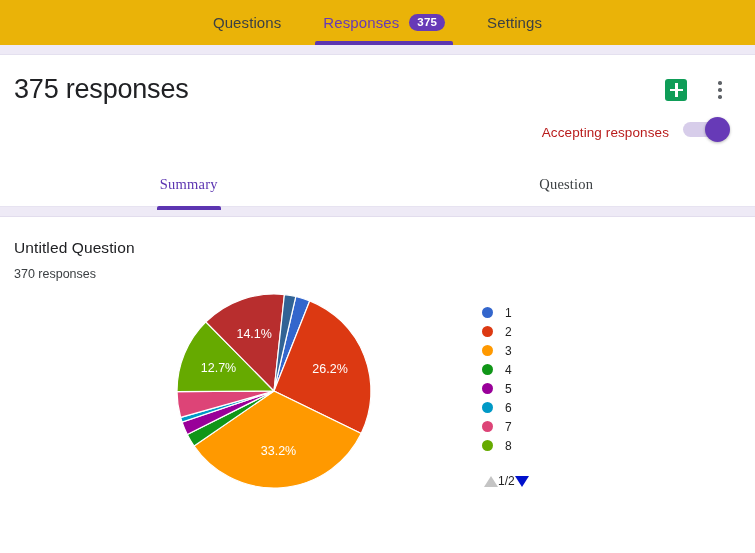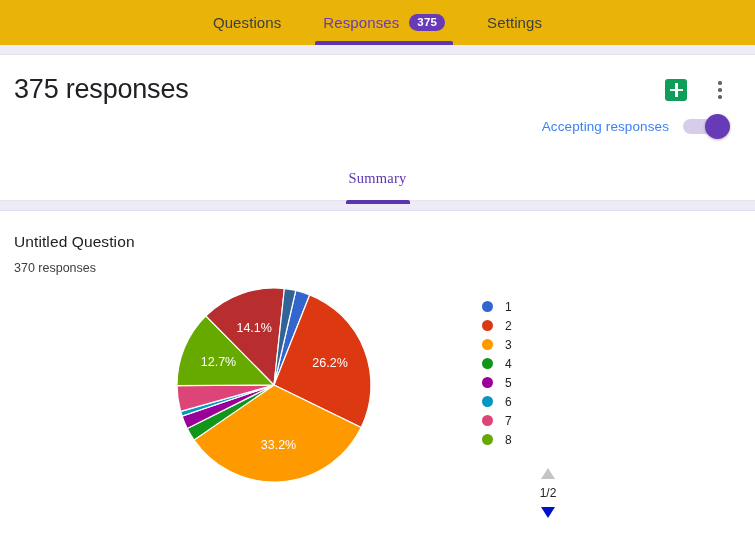--- a/index.html
+++ b/index.html
@@ -119,22 +119,23 @@
   
   .accepting-row {
     display: flex;
     align-items: center;
     justify-content: flex-end;
     gap: 14px;
     padding: 14px 28px 0 0;
   }
   .accepting-label {
     font-size: 13.5px;
-    color: #3b82f6;
+    color: #b91c1c;
     letter-spacing: .1px;
+    margin-top: 6px;
   }
   .toggle {
     width: 44px; height: 15px;
     background: #d7cdea;
     border-radius: 8px;
     position: relative;
     cursor: pointer;
     border: none;
     display: block;
   }
@@ -240,24 +241,22 @@
   }
   .legend-text {
     font-size: 12px;
     color: #222;
     font-family: "Liberation Sans", sans-serif;
   }
 
   .pager {
     display: flex;
     align-items: center;
-    gap: 7px;
     margin-top: 19px;
     padding-left: 2px;
-    flex-direction: column;
   }
   .tri {
     width: 0; height: 0;
     border-left: 7px solid transparent;
     border-right: 7px solid transparent;
     cursor: pointer;
   }
   .tri-up   { border-bottom: 11px solid #c4c4c4; }
   .tri-down { border-top: 11px solid #0011cc; }
   .pager-text {
@@ -297,20 +296,23 @@
 <div class="accepting-row">
   <span class="accepting-label">Accepting responses</span>
   <button class="toggle">
     <span class="knob"></span>
   </button>
 </div>
 
 <div class="subtabs">
   <button class="subtab active">
     <span>Summary</span>
+  </button>
+  <button class="subtab">
+    <span>Question</span>
   </button>
 </div>
 <div class="subtabs-band"></div>
 
 <div class="qcard">
   <div class="qtitle">Untitled Question</div>
   <div class="qsub">370 responses</div>
 
   <div class="chart-area">
 

